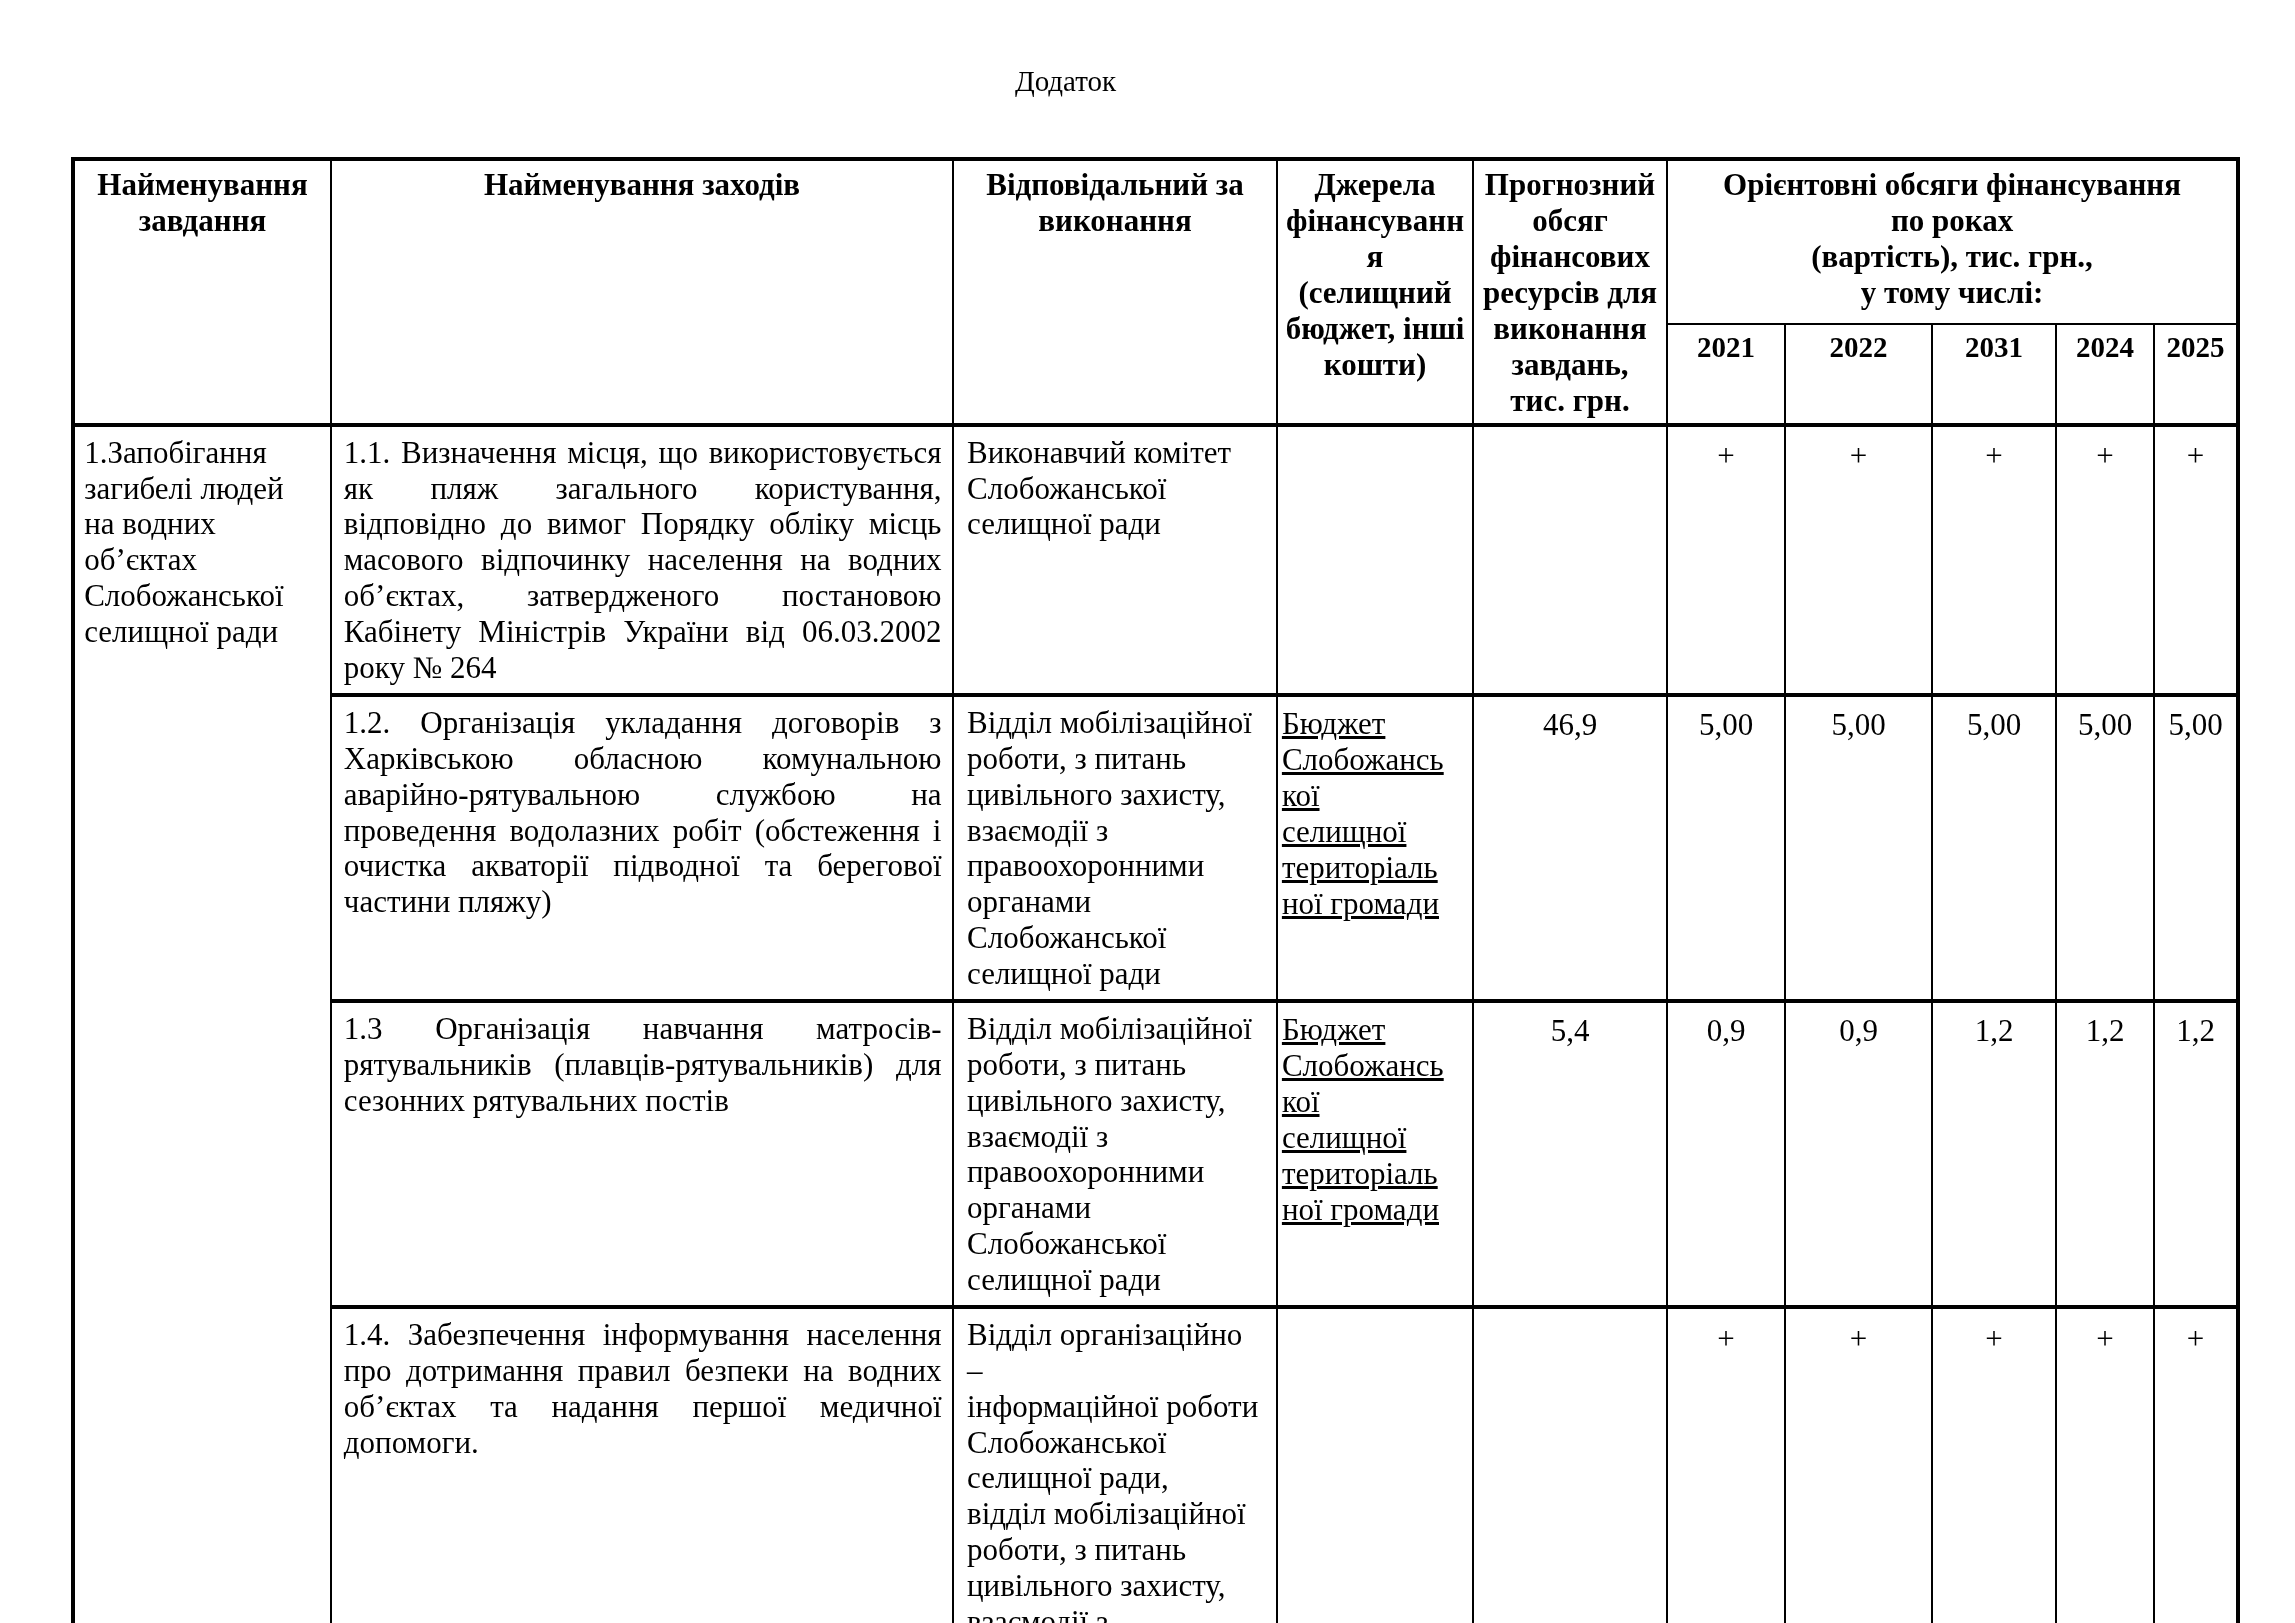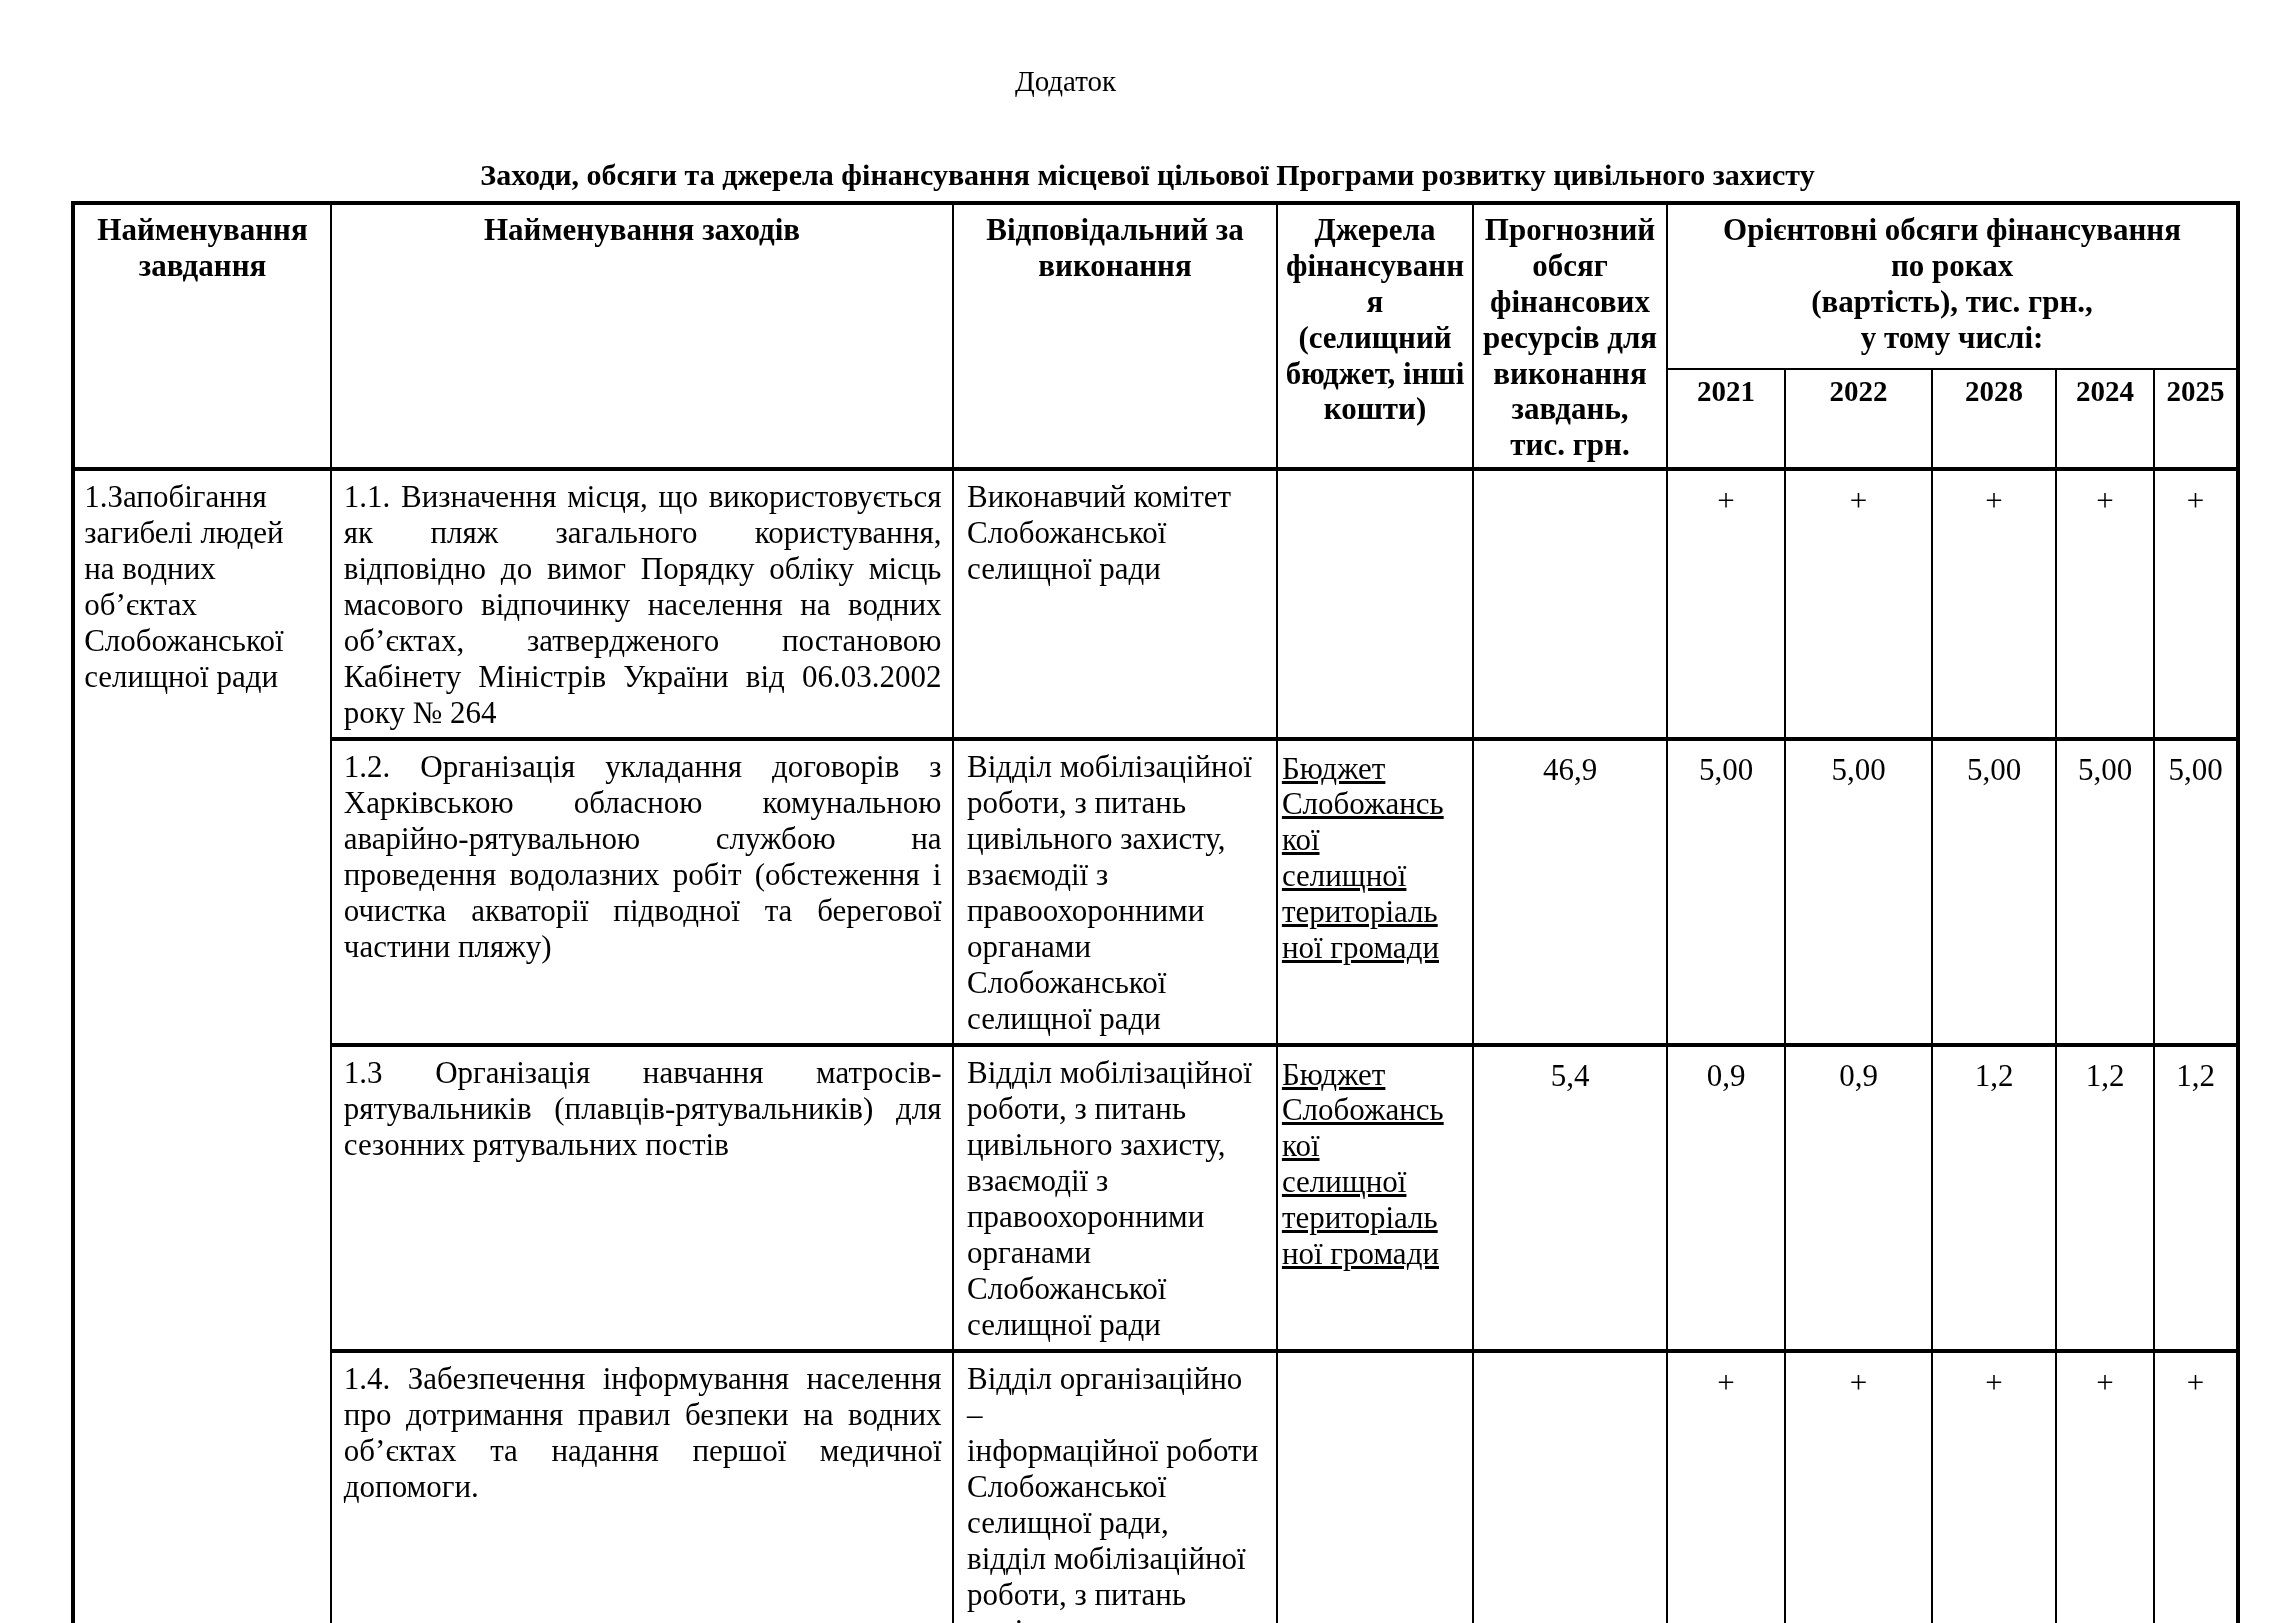--- a/index.html
+++ b/index.html
@@ -87,21 +87,20 @@
     text-align: center;
     padding-top: 11.8px;
   }
 </style>
 </head>
 <body>
 
 <div class="appendix">Додаток</div>
 
 <div class="doc-title">
-  <div>Заходи, обсяги та джерела фінансування місцевої цільової Програми розвитку цивільного захисту</div>
 </div>
 
 <table class="program">
   <colgroup>
     <col style="width:258px">
     <col style="width:622px">
     <col style="width:324px">
     <col style="width:196px">
     <col style="width:194px">
     <col style="width:118px">
@@ -130,21 +129,21 @@
 завдань,
 тис. грн.</th>
       <th colspan="5">Орієнтовні обсяги фінансування
 по роках
 (вартість), тис. грн.,
 у тому числі:</th>
     </tr>
     <tr class="h-years">
       <th>2021</th>
       <th>2022</th>
-      <th>2028</th>
+      <th>2031</th>
       <th>2024</th>
       <th>2025</th>
     </tr>
   </thead>
   <tbody>
     <tr class="r1">
       <td class="task" rowspan="4">1.Запобігання
 загибелі людей
 на водних
 об’єктах

